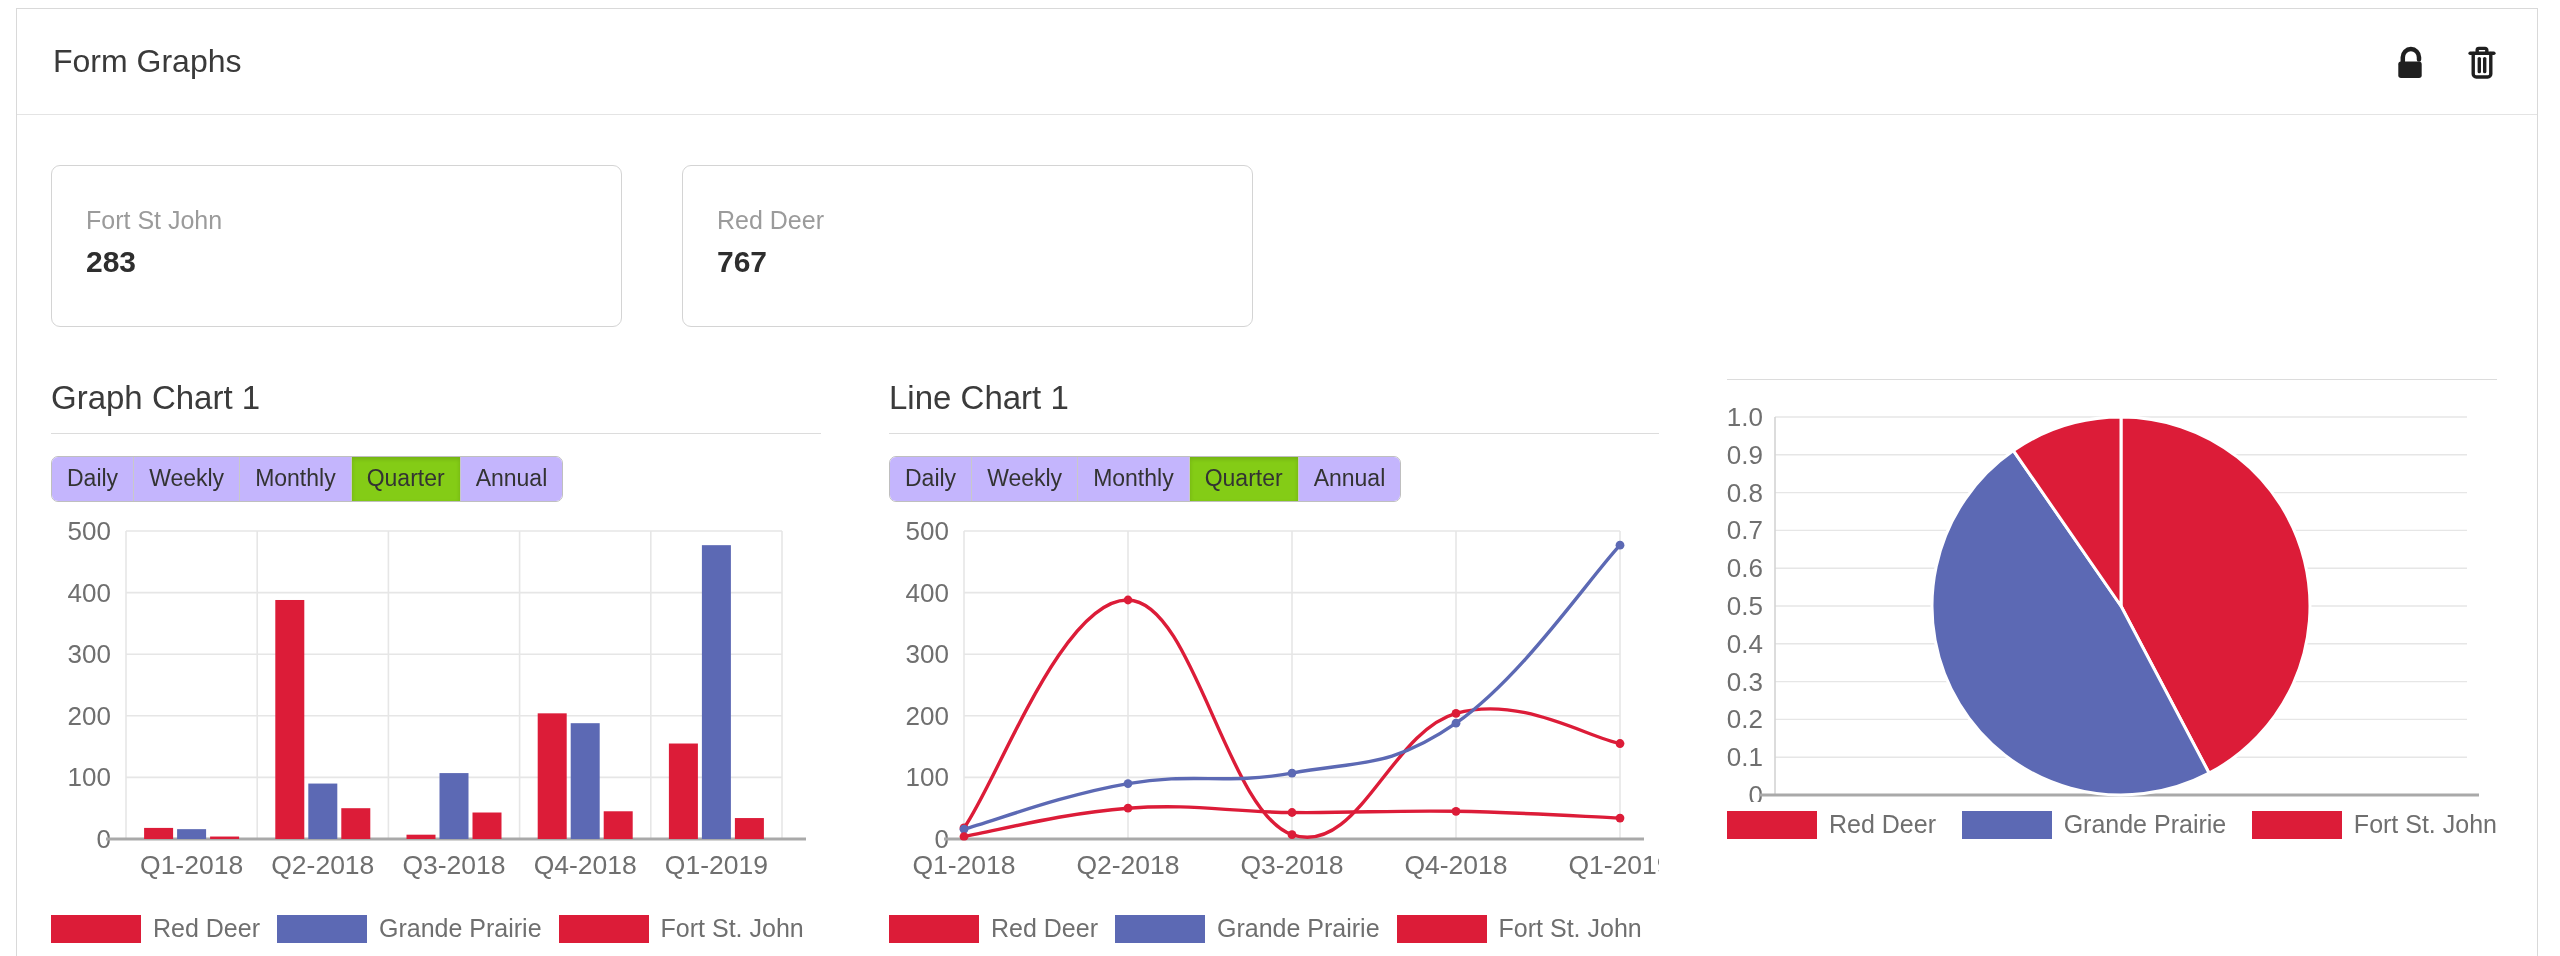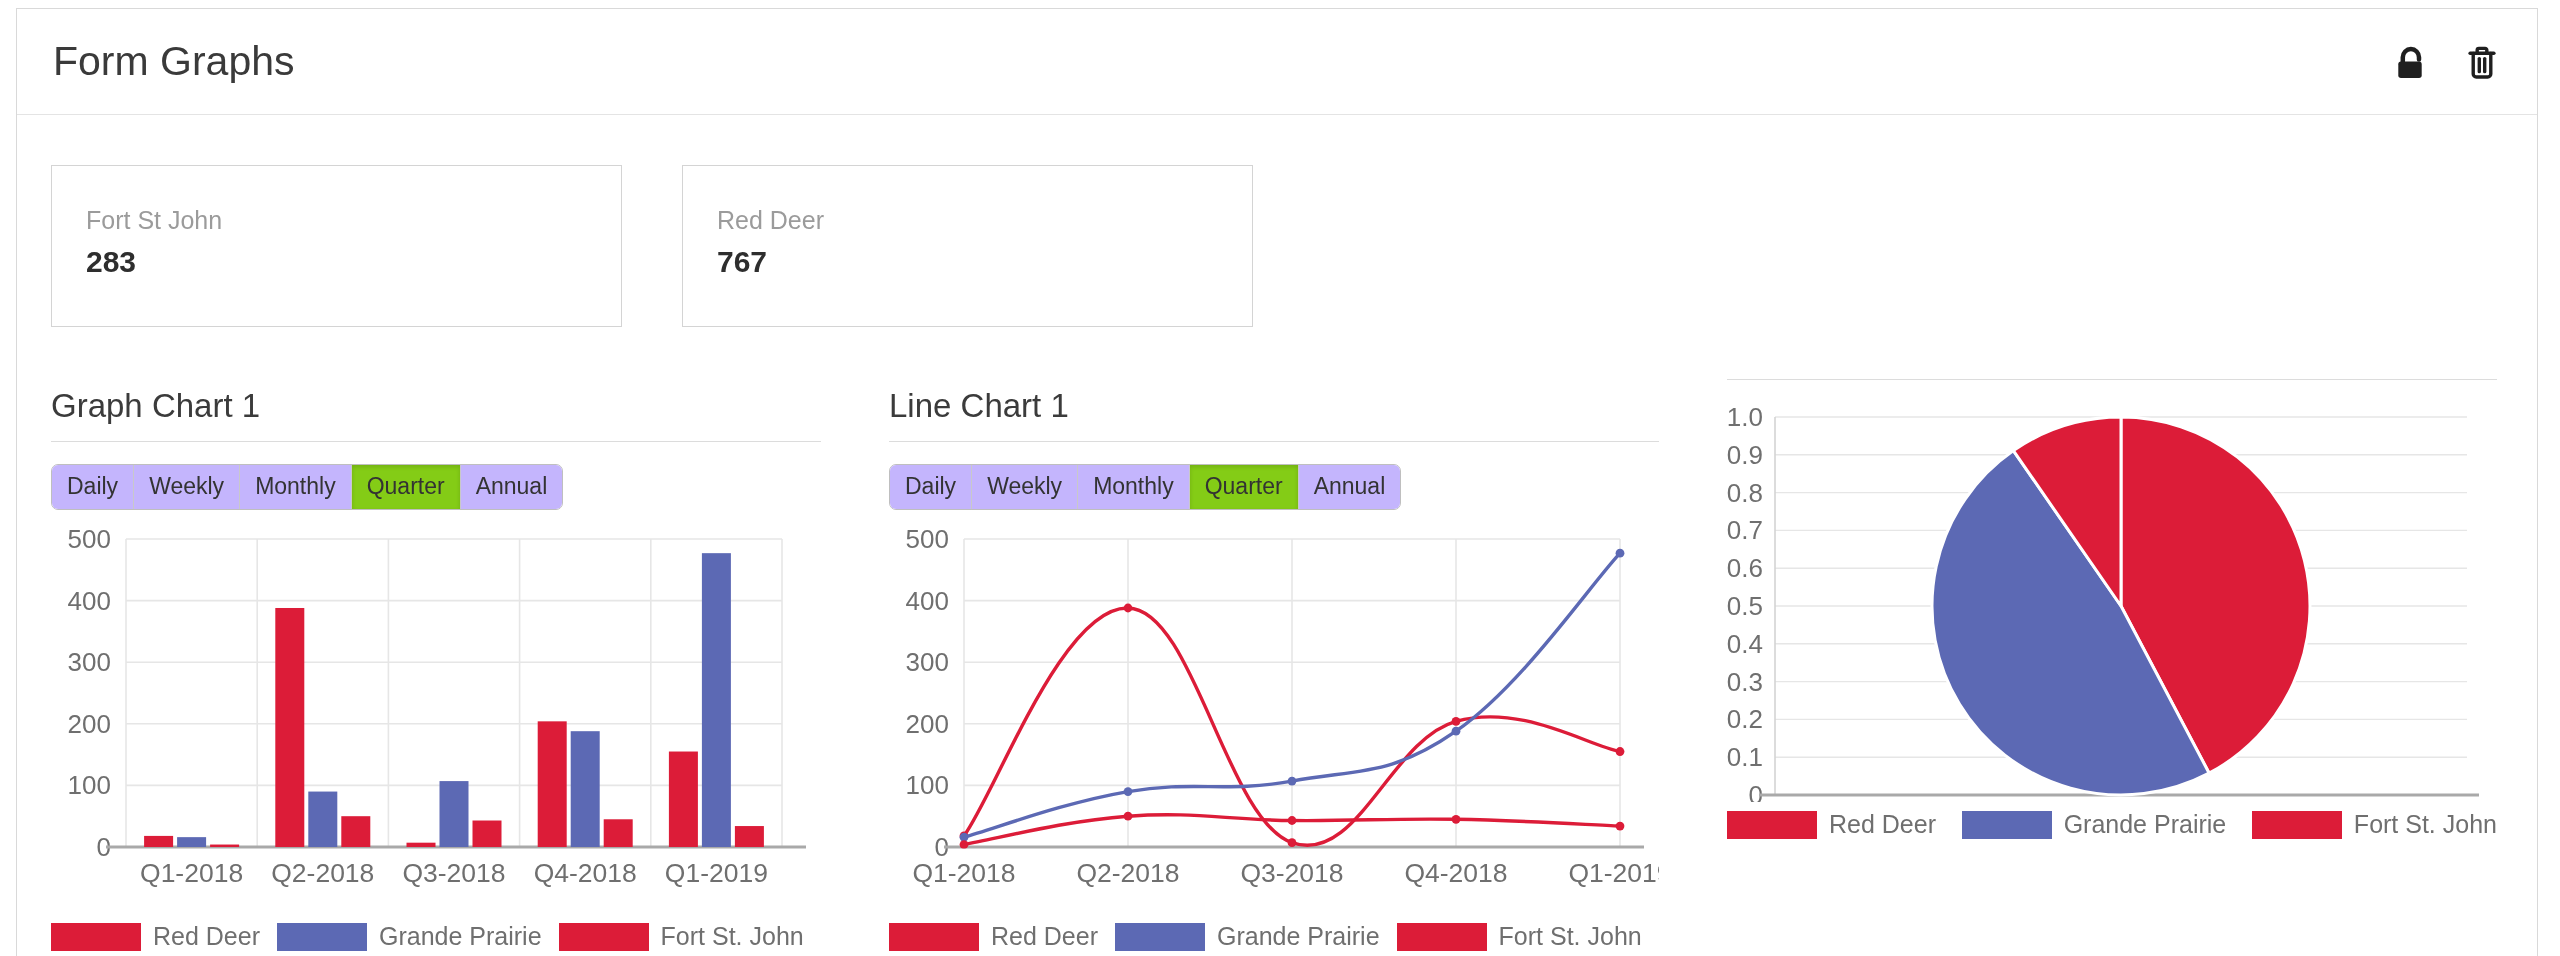--- a/index.html
+++ b/index.html
@@ -16,38 +16,38 @@
     border-bottom: none;
     min-height: 948px;
     background: #fff;
   }
   .panel-header {
     height: 106px;
     border-bottom: 1px solid #e4e4e4;
     display: flex; align-items: center; justify-content: space-between;
     padding: 0 38px 0 36px;
   }
-  .panel-title { font-size: 41px; color: #3a3a3a; }
+  .panel-title { font-size: 32px; color: #3a3a3a; }
   .header-actions { display: flex; align-items: center; gap: 34px; }
   .hicon { display: inline-flex; cursor: pointer; }
   .stats-row { display: flex; gap: 60px; padding: 50px 0 0 34px; }
   .stat-card {
     width: 571px; height: 162px;
-    border: 1px solid #d4d4d4; border-radius: 0;
+    border: 1px solid #d4d4d4; border-radius: 9px;
     padding: 40px 34px 0 34px;
     background: #fff;
   }
   .stat-label { font-size: 25px; color: #9b9b9b; margin-bottom: 10px; }
   .stat-value { font-size: 30px; font-weight: bold; color: #2e2e2e; }
   .charts-row {
     display: flex; justify-content: space-between;
     padding: 52px 40px 0 34px;
   }
   .chart-col { width: 770px; }
-  .chart-title { font-size: 33px; font-weight: 400; color: #3b3b3b; margin: 8px 0 16px 0; }
+  .chart-title { font-size: 33px; font-weight: 400; color: #3b3b3b; margin: 0 0 16px 0; }
   .rule { border-top: 1px solid #dcdcdc; height: 0; margin-bottom: 22px; }
   .tab-group {
     display: inline-flex;
     border: 1px solid #bfbfbf; border-radius: 7px;
     overflow: hidden; margin-bottom: 12px;
     background: #fff;
   }
   .tab {
     font-family: inherit;
     font-size: 23px; color: #333;

